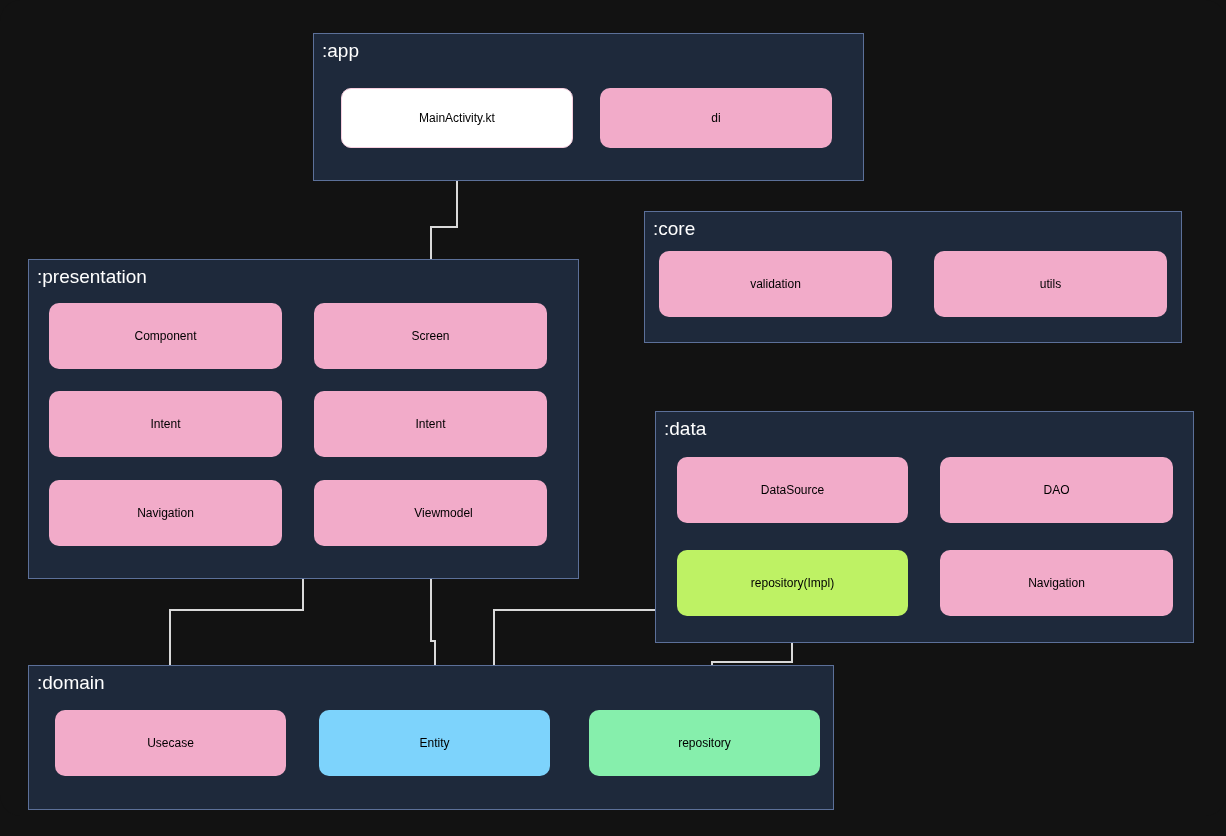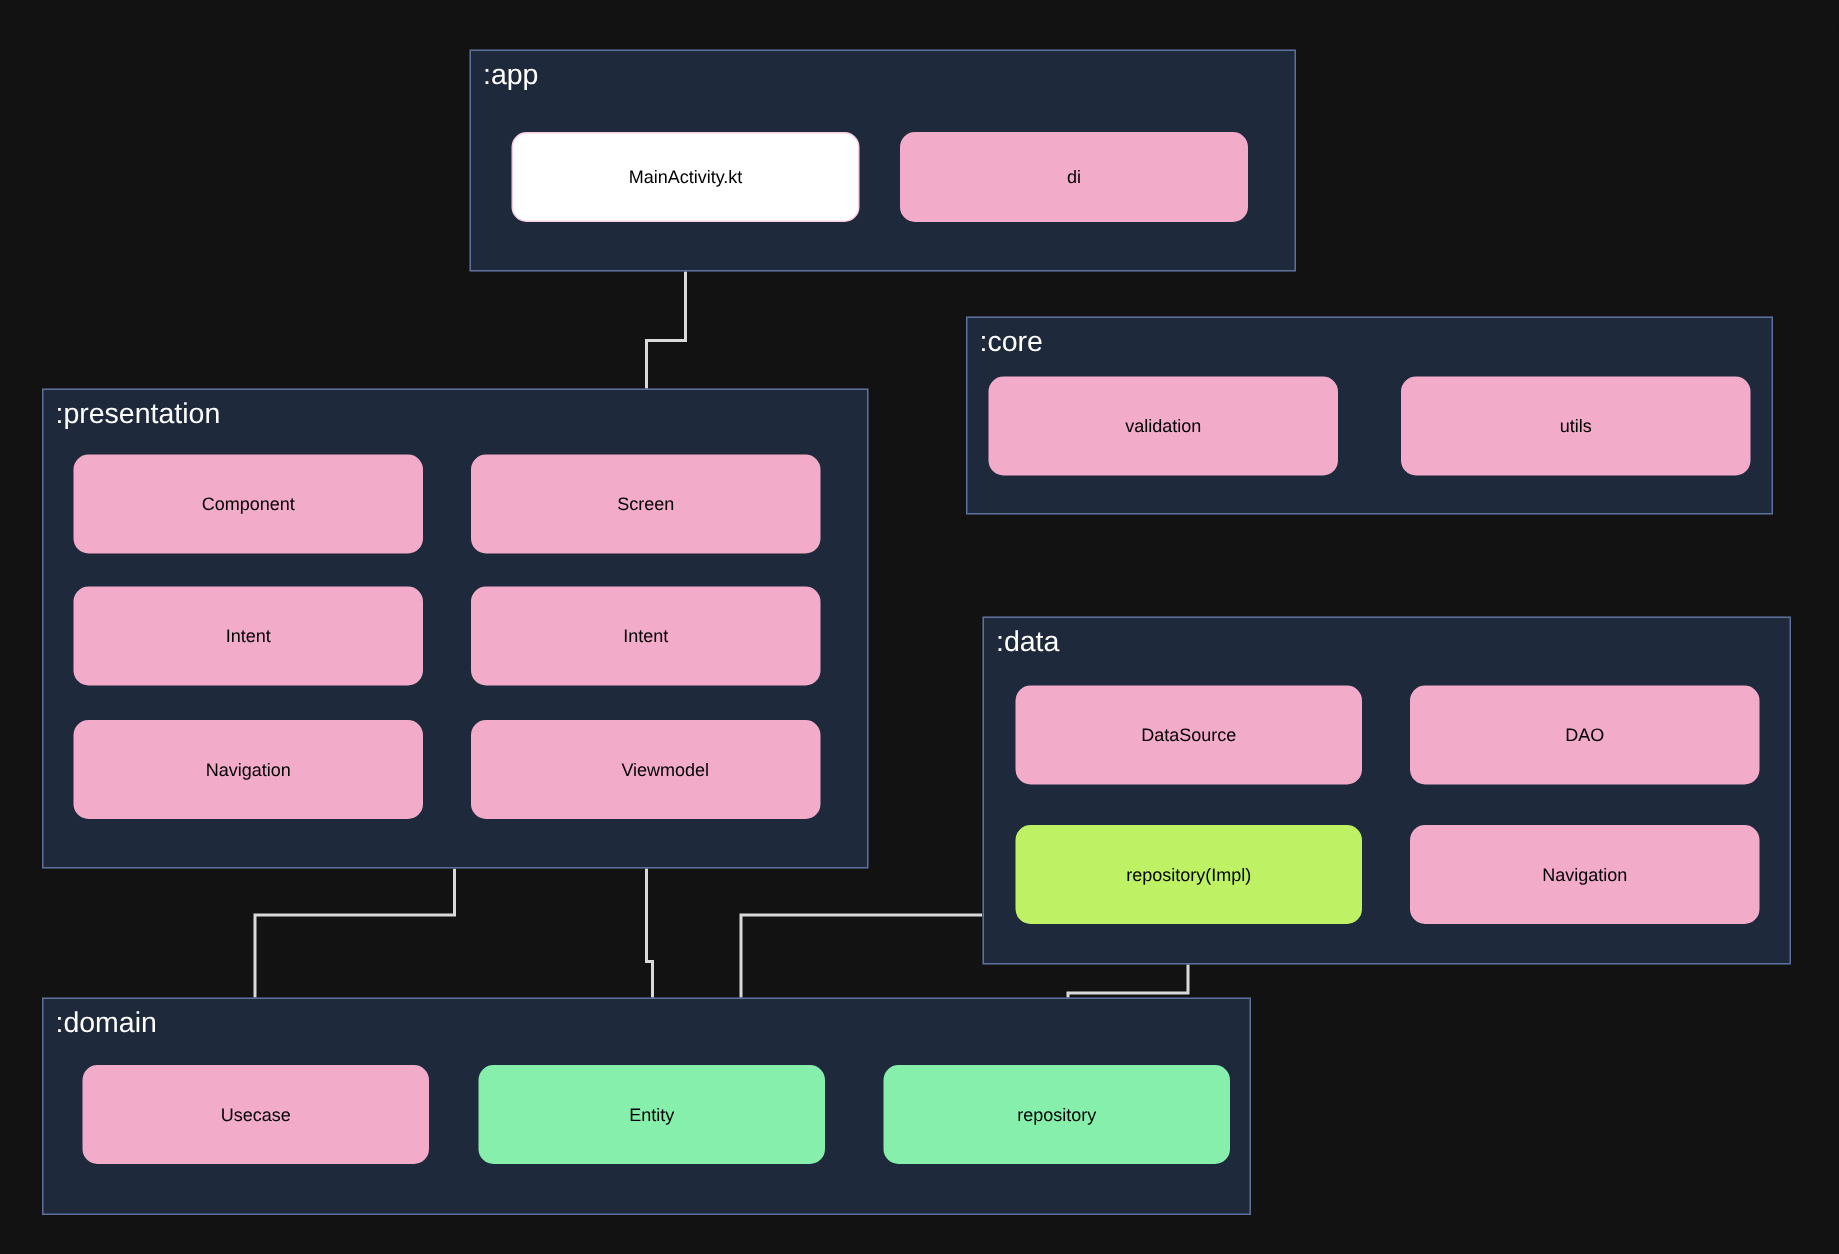--- a/index.html
+++ b/index.html
@@ -106,16 +106,16 @@
         <div class="module-title" style="color: rgb(255, 255, 255);">:data</div>
       </div>
       <div class="node" style="left: 677px; top: 457px; width: 231px; height: 66px; background: rgb(242, 171, 201); color: rgb(0, 0, 0);">DataSource</div>
       <div class="node" style="left: 940px; top: 457px; width: 233px; height: 66px; background: rgb(242, 171, 201); color: rgb(0, 0, 0);">DAO</div>
       <div class="node" style="left: 677px; top: 550px; width: 231px; height: 66px; background: #bef264; color: rgb(0, 0, 0);">repository(Impl)</div>
       <div class="node" style="left: 940px; top: 550px; width: 233px; height: 66px; background: rgb(242, 171, 201); color: rgb(0, 0, 0);">Navigation</div>
       <div class="module" style="left: 28px; top: 665px; width: 806px; height: 145px; background: rgb(30, 41, 59); border-color: rgb(92, 112, 153);">
         <div class="module-title" style="color: rgb(255, 255, 255);">:domain</div>
       </div>
       <div class="node" style="left: 55px; top: 710px; width: 231px; height: 66px; background: rgb(242, 171, 201); color: rgb(0, 0, 0);">Usecase</div>
-      <div class="node" style="left: 319px; top: 710px; width: 231px; height: 66px; background: #86efac; color: rgb(0, 0, 0);">Entity</div>
+      <div class="node" style="left: 319px; top: 710px; width: 231px; height: 66px; background: #7dd3fc; color: rgb(0, 0, 0);">Entity</div>
       <div class="node" style="left: 589px; top: 710px; width: 231px; height: 66px; background: #86efac; color: rgb(0, 0, 0);">repository</div>
     </div>
 </div>
 
 </body></html>

